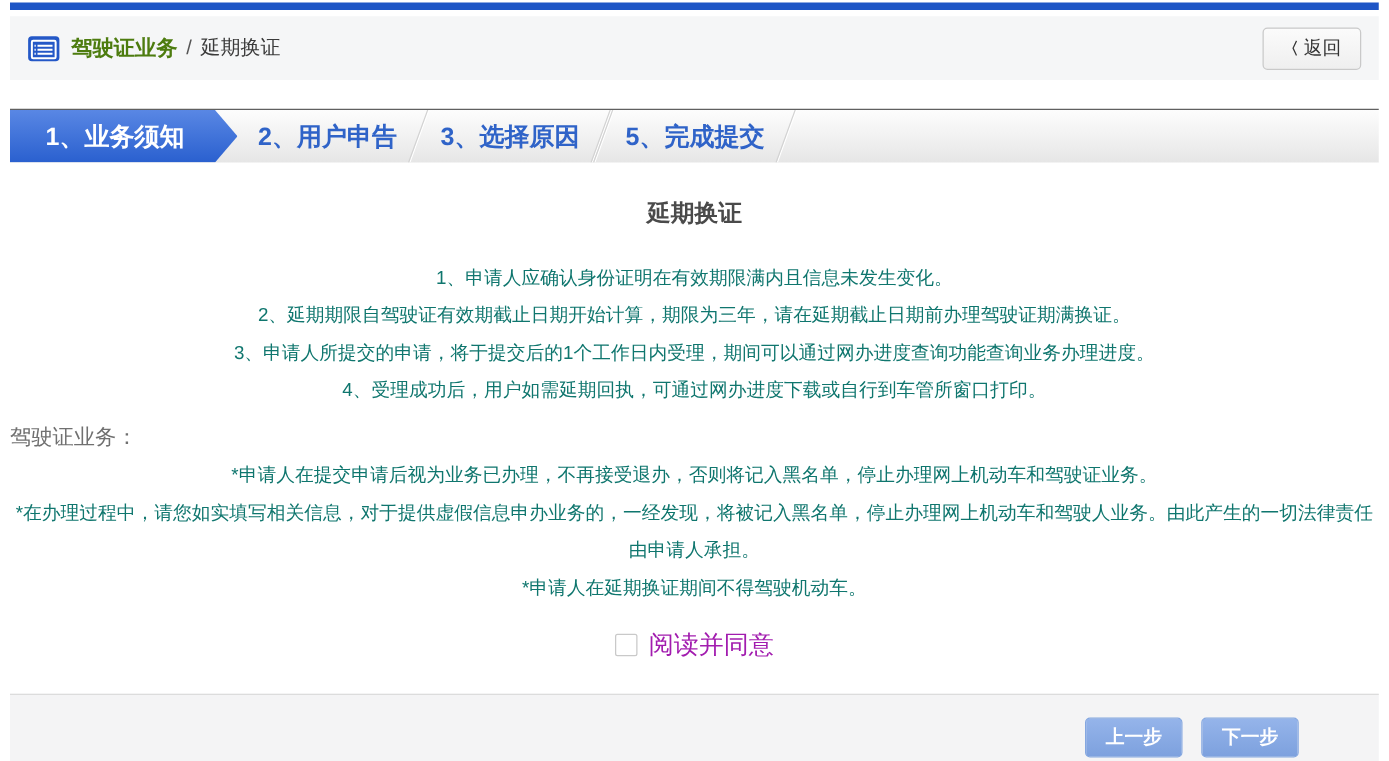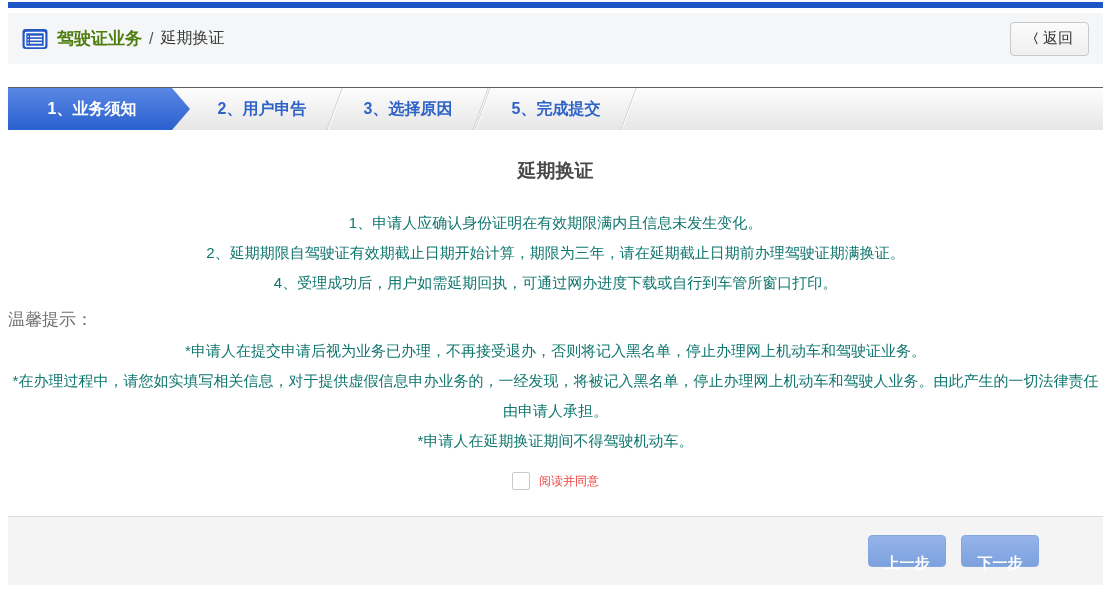--- a/index.html
+++ b/index.html
@@ -34,21 +34,21 @@
 
   
   .steps {
     margin-top: 23px; height: 42px;
     border-top: 1px solid #606060;
     background: linear-gradient(#fdfdfd, #e6e6e6);
     display: flex; align-items: stretch; overflow: hidden;
   }
   .step {
     display: flex; align-items: center; justify-content: center;
-    font-size: 16px; font-weight: bold; color: #2f63c8; white-space: nowrap;
+    font-size: 20px; font-weight: bold; color: #2f63c8; white-space: nowrap;
   }
   .step.active {
     width: 168px;
     background: linear-gradient(#5987e4, #2a60cf);
     color: #fff; padding-right: 14px;
     clip-path: polygon(0 0, calc(100% - 18px) 0, 100% 50%, calc(100% - 18px) 100%, 0 100%);
   }
   .step.plain { width: 144px; }
   .sep {
     width: 0; height: 100%;
@@ -72,35 +72,35 @@
   }
   .agree-row {
     margin-top: 16px; display: flex; align-items: center; justify-content: center;
     gap: 9px;
   }
   .checkbox {
     width: 16px; height: 16px; background: #fff;
     border: 1px solid #c9c9c9; border-radius: 2px; display: inline-block;
     cursor: pointer;
   }
-  .agree-label { font-size: 12px; color: #ef4444; cursor: pointer; }
+  .agree-label { font-size: 20px; color: #a21caf; cursor: pointer; }
 
   
   .footer {
     margin-top: 26px; height: 68px; background: #f4f4f5;
     border-top: 1px solid #dcdcdc;
     display: flex; align-items: center; justify-content: flex-end;
     gap: 15px; padding-right: 64px;
   }
   .nav-btn {
     width: 78px; height: 32px;
     background: linear-gradient(#95b4ea, #7da1de);
     border: 1px solid #84a7e0; border-radius: 4px;
     color: #fff; font-size: 15px; font-weight: bold; cursor: pointer;
-    font-family: inherit; line-height: 30px; text-align: center; padding: 12px;
+    font-family: inherit; line-height: 30px; text-align: center; padding: 0;
   }
 </style>
 </head>
 <body>
 
 <div class="page">
 
   <div class="topbar"></div>
 
   <div class="header">
@@ -143,23 +143,24 @@
     </div>
     <i class="sep"></i>
     <div class="filler"></div>
   </div>
 
   <div class="content">
     <h1 class="page-title">延期换证</h1>
 
     <p class="notice">1、申请人应确认身份证明在有效期限满内且信息未发生变化。</p>
     <p class="notice">2、延期期限自驾驶证有效期截止日期开始计算，期限为三年，请在延期截止日期前办理驾驶证期满换证。</p>
+    <p class="notice">3、申请人所提交的申请，将于提交后的1个工作日内受理，期间可以通过网办进度查询功能查询业务办理进度。</p>
     <p class="notice">4、受理成功后，用户如需延期回执，可通过网办进度下载或自行到车管所窗口打印。</p>
 
-    <h2 class="tips-heading">温馨提示：</h2>
+    <h2 class="tips-heading">驾驶证业务：</h2>
     <p class="tip">*申请人在提交申请后视为业务已办理，不再接受退办，否则将记入黑名单，停止办理网上机动车和驾驶证业务。</p>
     <p class="tip">*在办理过程中，请您如实填写相关信息，对于提供虚假信息申办业务的，一经发现，将被记入黑名单，停止办理网上机动车和驾驶人业务。由此产生的一切法律责任由申请人承担。</p>
     <p class="tip">*申请人在延期换证期间不得驾驶机动车。</p>
 
     <div class="agree-row">
       <span class="checkbox"></span>
       <span class="agree-label">阅读并同意</span>
     </div>
   </div>
 

